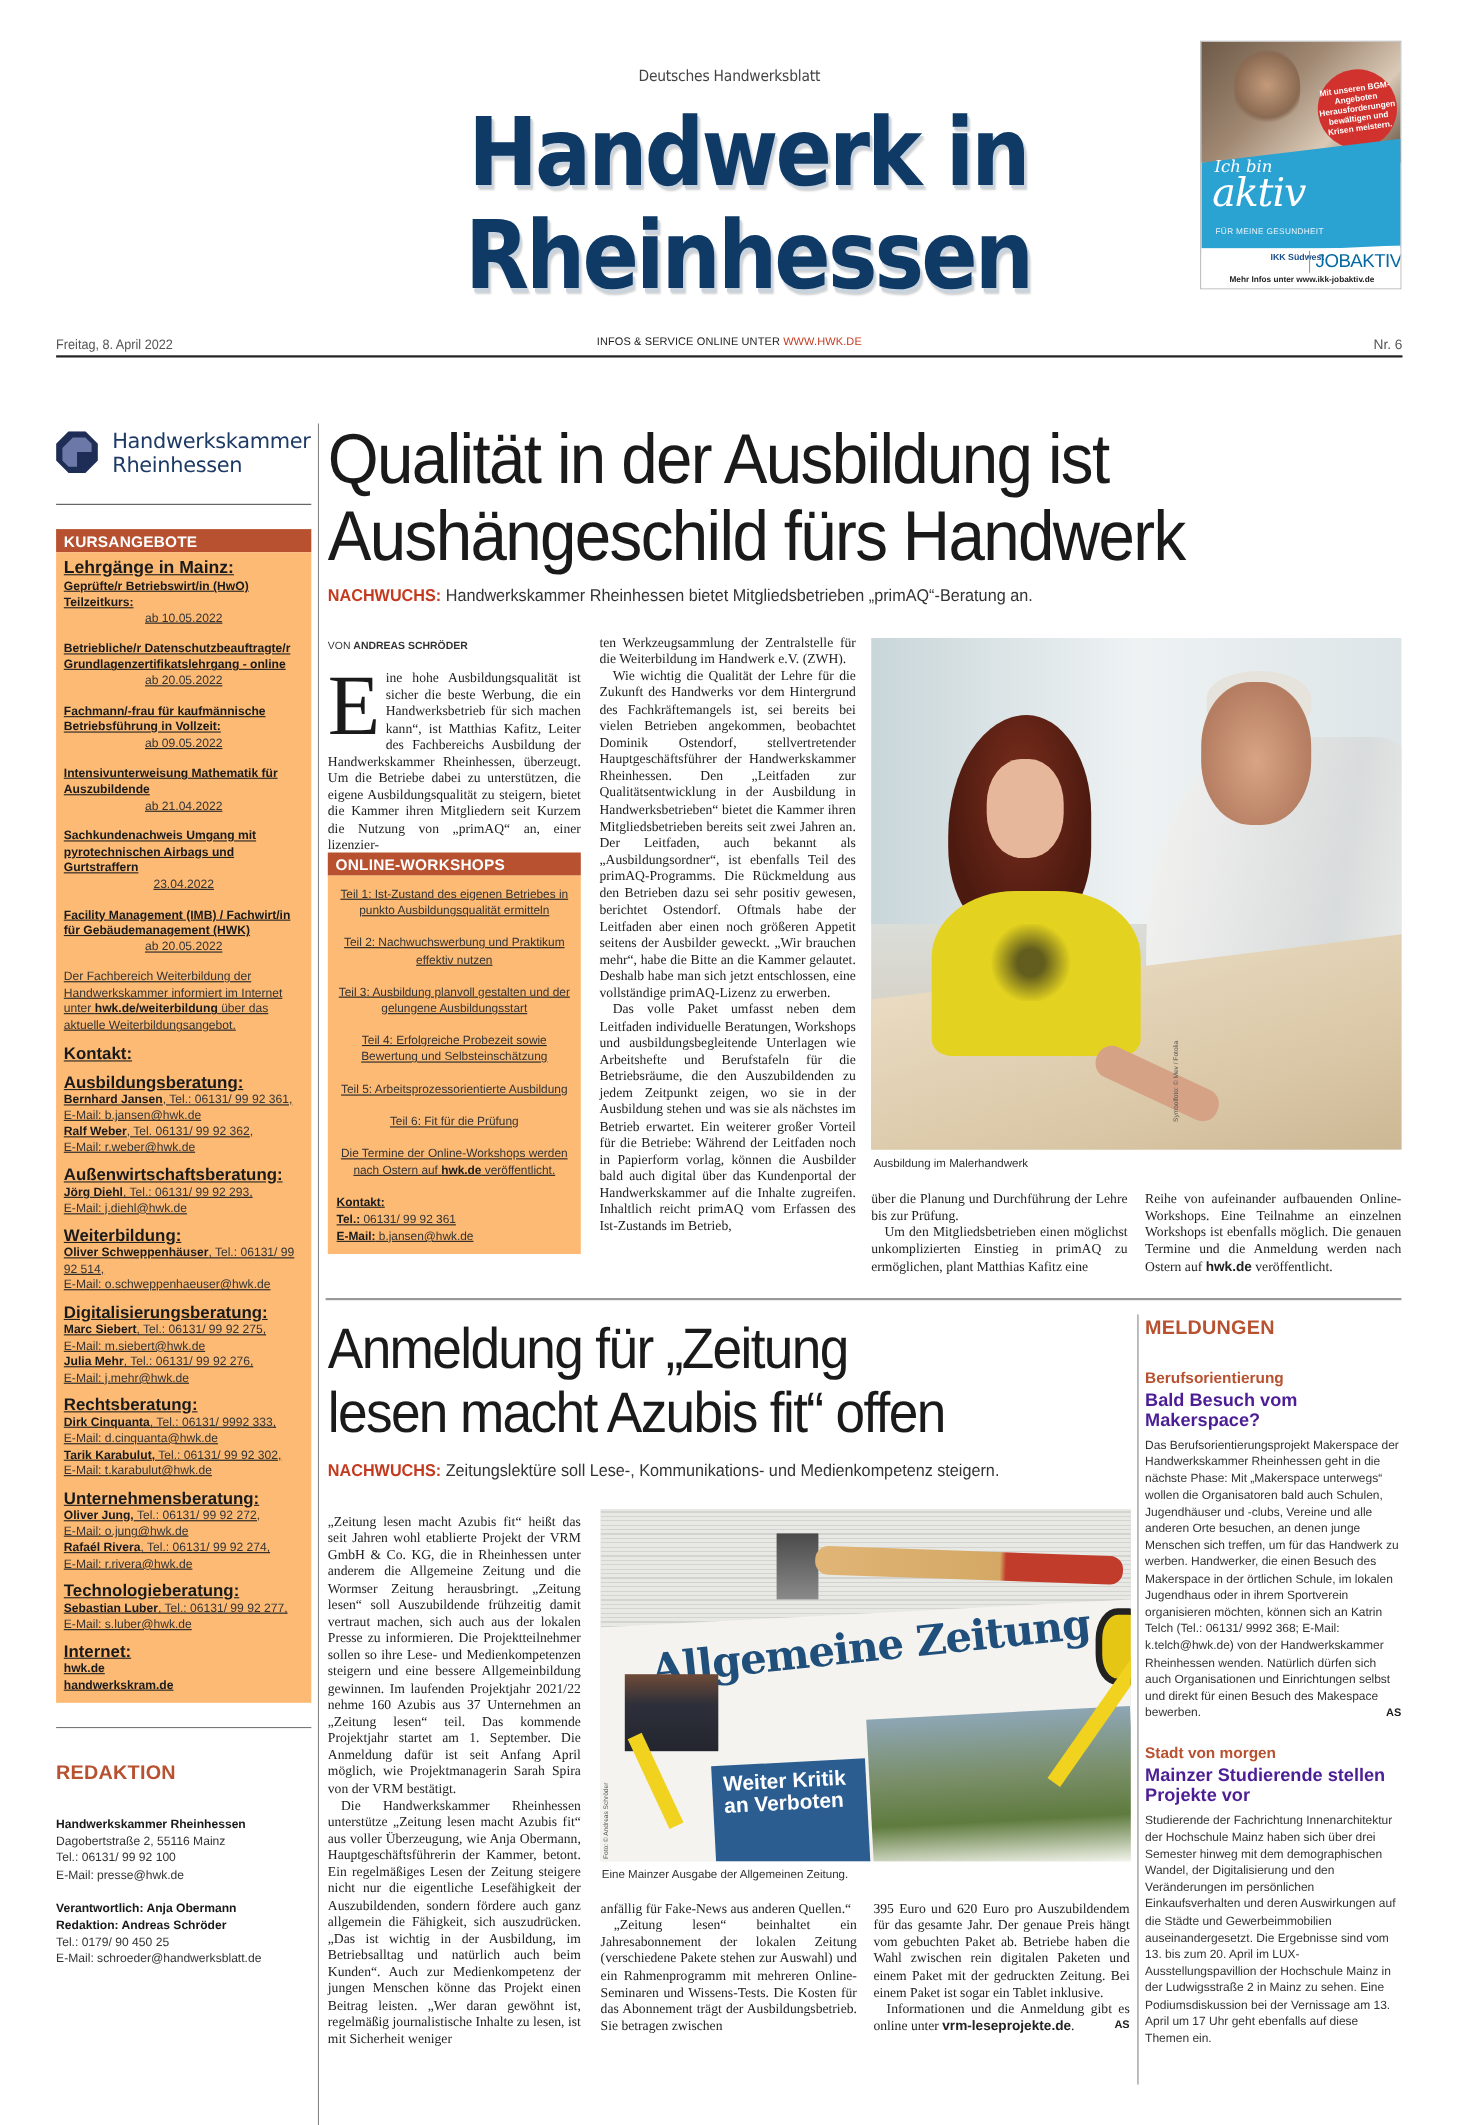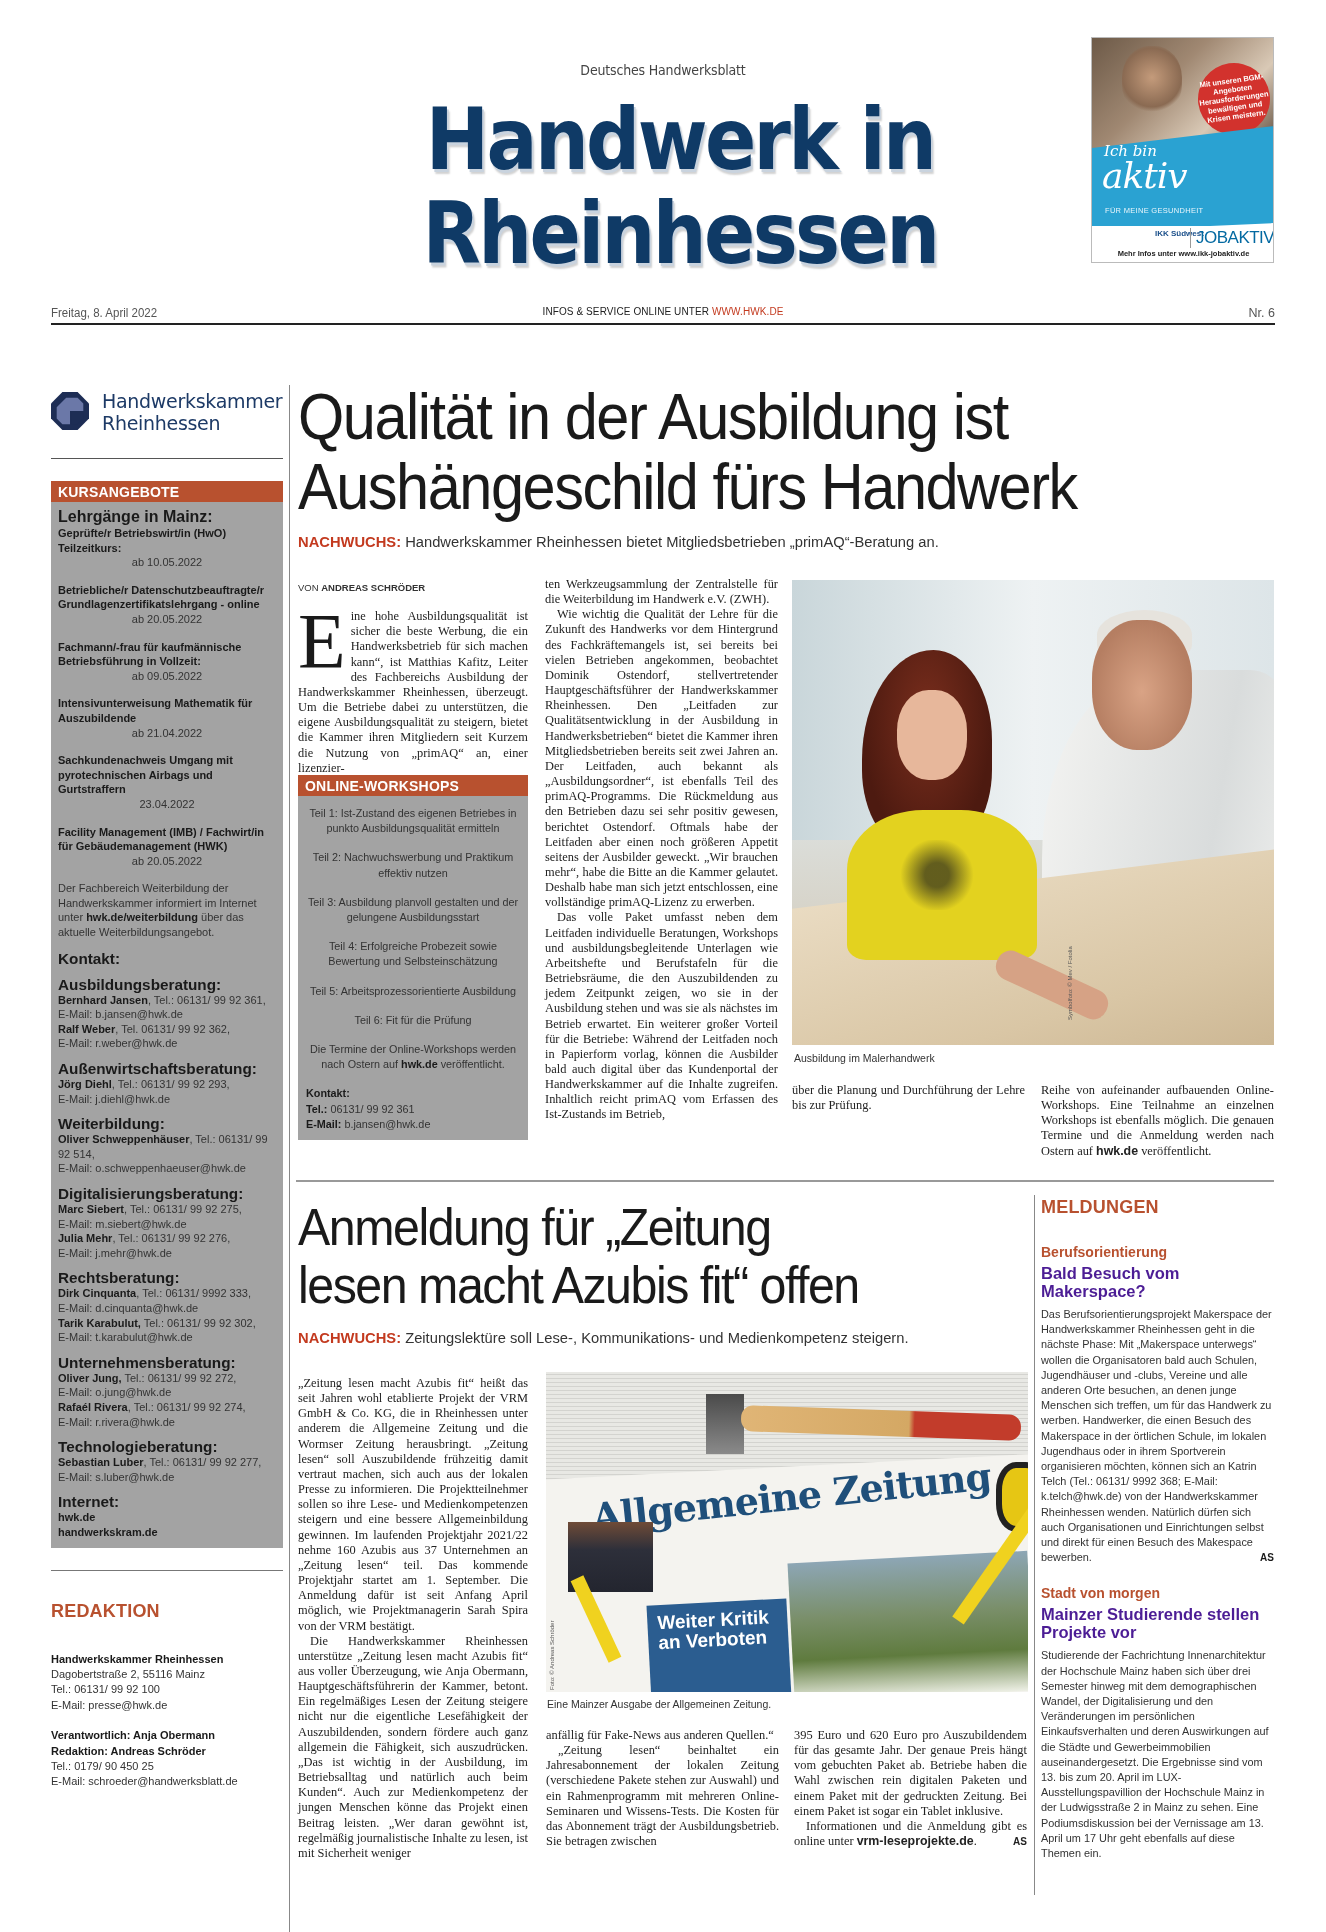--- a/index.html
+++ b/index.html
@@ -31,21 +31,21 @@
   .dateline-center .url { color: #c33a1f; }
   .dateline-nr { position: absolute; right: 0; top: 3px; color: #555; }
 
   
   .sidebar { position: absolute; left: 51px; top: 390px; width: 232px; }
   .hwk-logo { position: relative; height: 50px; }
   .hwk-logo-mark { position: absolute; left: 0; top: 2px; width: 38px; height: 38px; }
   .hwk-logo-text { position: absolute; left: 51px; top: 0; font-size: 19px; line-height: 22px; color: #1d3a66; font-family: "DejaVu Sans", sans-serif; letter-spacing: -0.3px; }
   .sidebar-rule { height: 1px; background: #555; margin-top: 18px; }
   .box-head { background: #b8512f; color: #fff; font-weight: bold; font-size: 14px; padding: 3px 7px 2px; margin-top: 22px; letter-spacing: 0.2px; }
-  .box { background: #a3a3a3; padding: 6px 7px 8px; font-size: 11px; line-height: 14.6px; color: #222; }
+  .box { background: #fdba74; padding: 6px 7px 8px; font-size: 11px; line-height: 14.6px; color: #222; text-decoration: underline; }
   .box .h-big { font-weight: bold; font-size: 16px; line-height: 18px; color: #1a1a1a; }
   .box .h-med { font-weight: bold; font-size: 15.3px; line-height: 17px; margin-top: 9px; color: #1a1a1a; }
   .box .course { margin-top: 13px; }
   .box .course:first-of-type { margin-top: 0; }
   .box .b { font-weight: bold; color: #1a1a1a; }
   .box .lite { color: #333; text-align: center; }
   .box p.note { margin-top: 13px; color: #333; }
   .sidebar-rule2 { height: 1px; background: #777; margin-top: 22px; }
   .redaktion-head { color: #b8512f; font-weight: bold; font-size: 18px; margin-top: 30px; letter-spacing: 0.2px; }
   .redaktion { margin-top: 30px; font-size: 11px; line-height: 15.4px; color: #333; }
@@ -274,20 +274,21 @@
     <div class="p1-girl-face"></div>
     <div class="p1-girl-shirt"></div>
     <div class="p1-girl-print"></div>
     <div class="p1-arm"></div>
   </div>
   <div class="credit1">Symbolfoto: © Mev / Fotolia</div>
   <div class="caption" style="left:794px; top:1052px;">Ausbildung im Malerhandwerk</div>
 
   <div class="col" style="left:792px; top:1083px; width:233px;">
     <p>über die Planung und Durchführung der Lehre bis zur Prüfung.</p>
+    <p>Um den Mitgliedsbetrieben einen möglichst unkomplizierten Einstieg in primAQ zu ermöglichen, plant Matthias Kafitz eine</p>
   </div>
   <div class="col" style="left:1041px; top:1083px; width:233px;">
     <p><span>Reihe von aufeinander aufbauenden Online-Workshops. Eine Teilnahme an einzelnen Workshops ist ebenfalls möglich. Die genauen Termine und die Anmeldung werden nach Ostern auf </span><span class="b">hwk.de</span><span> veröffentlicht.</span></p>
   </div>
 </article>
 
 <article>
   <div class="headline" style="left:298px; top:1198px; font-size:52px; line-height:58px;">
     <div>Anmeldung für „Zeitung</div>
     <div>lesen macht Azubis fit“ offen</div>

